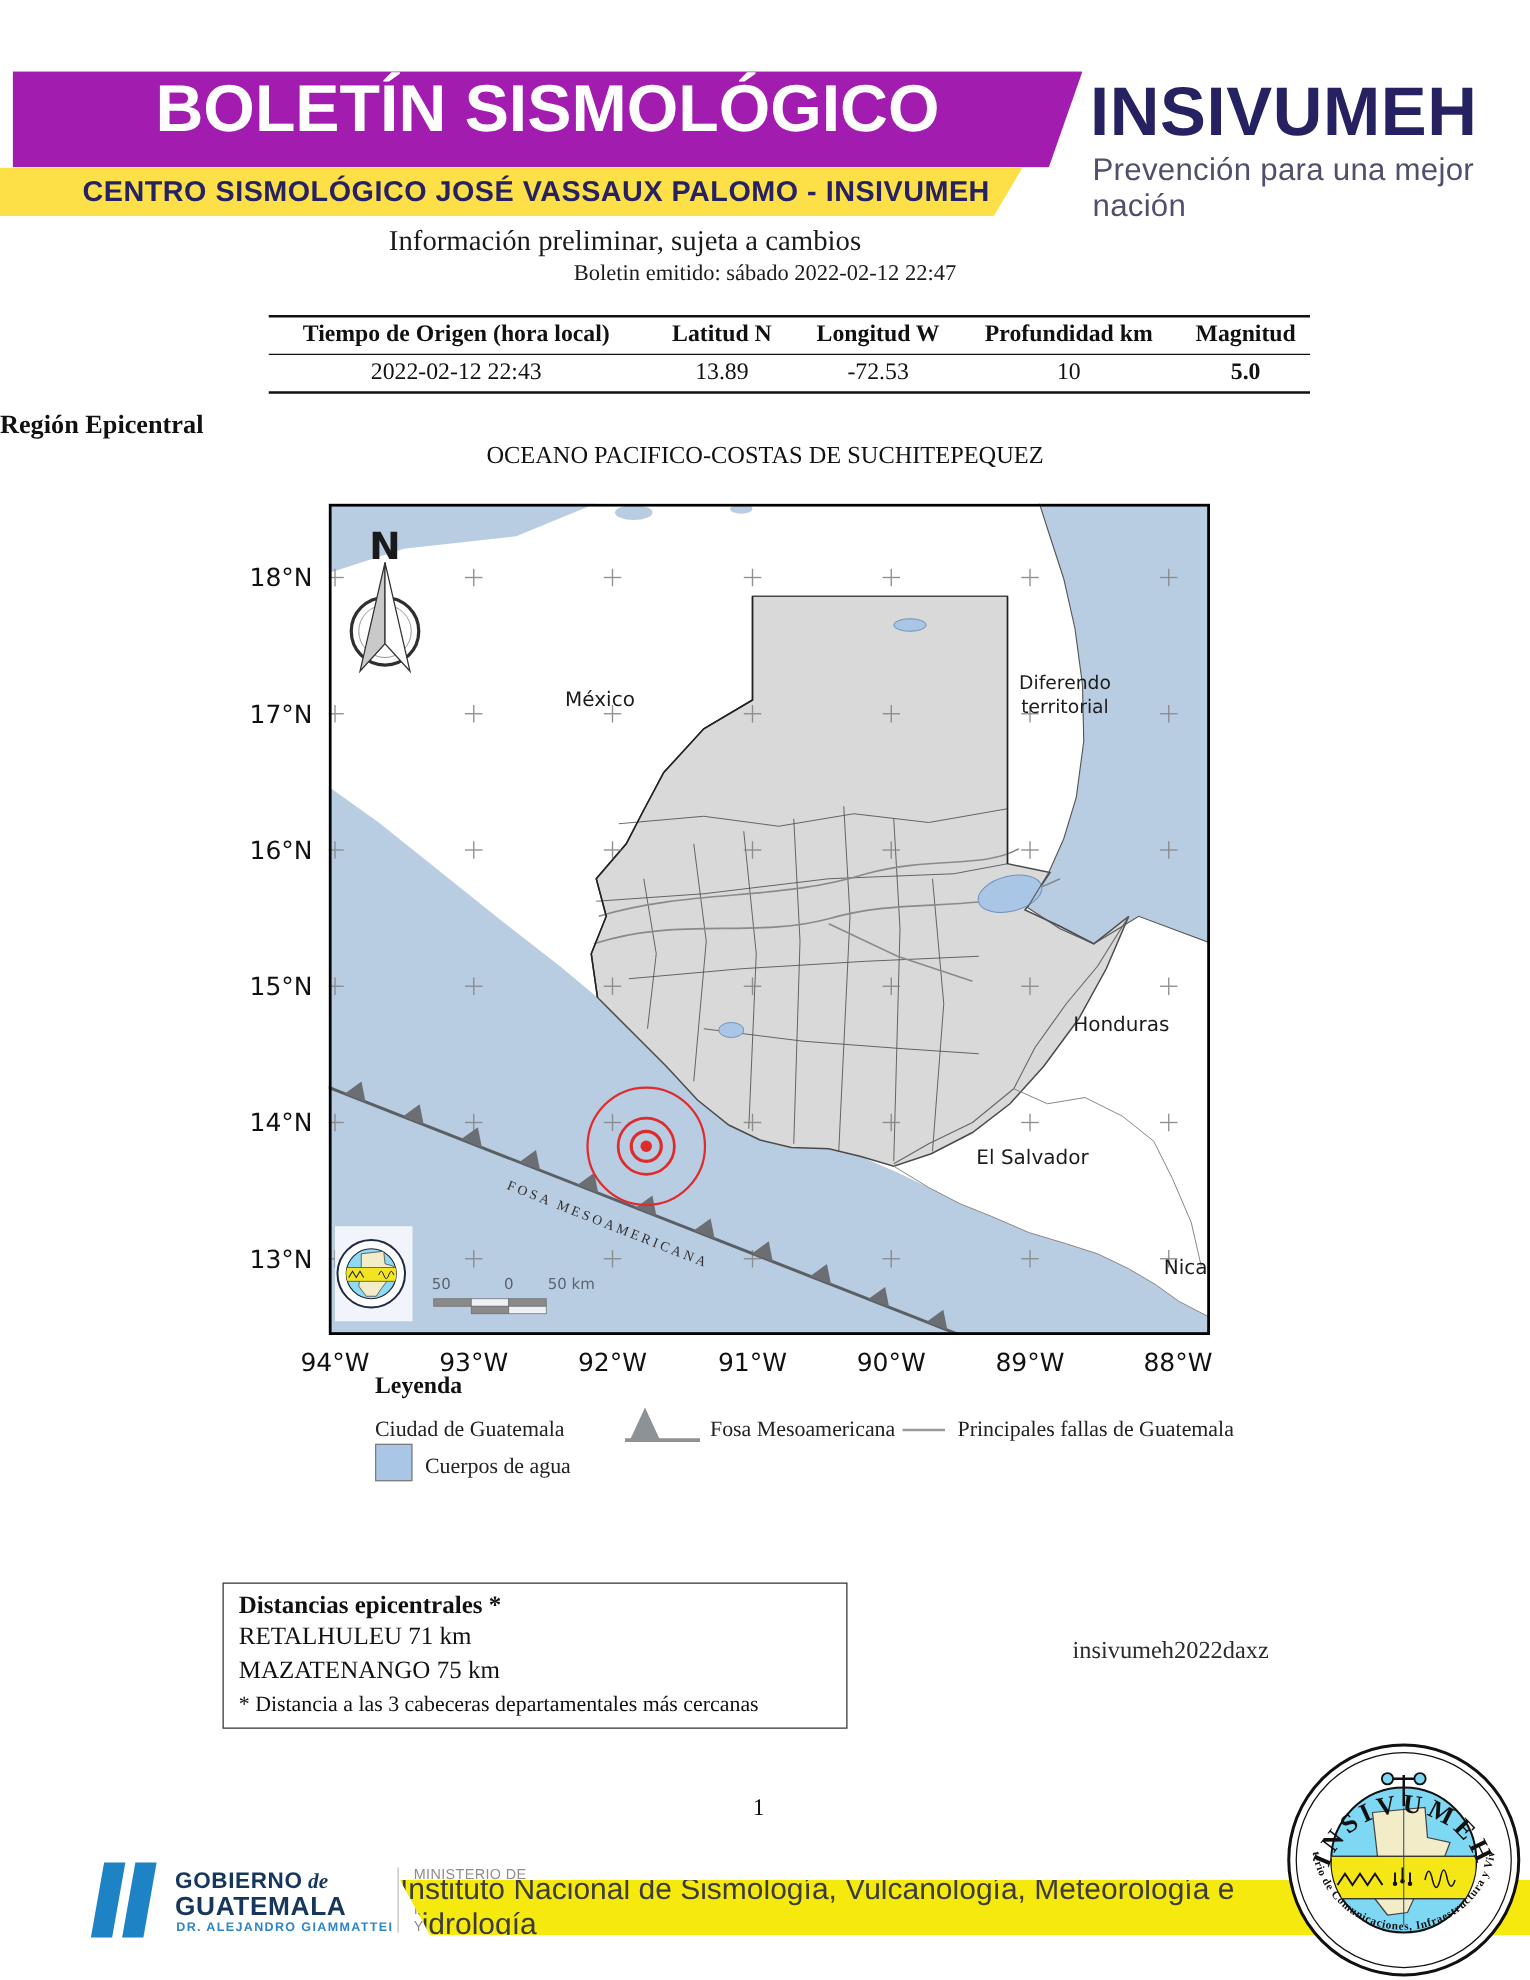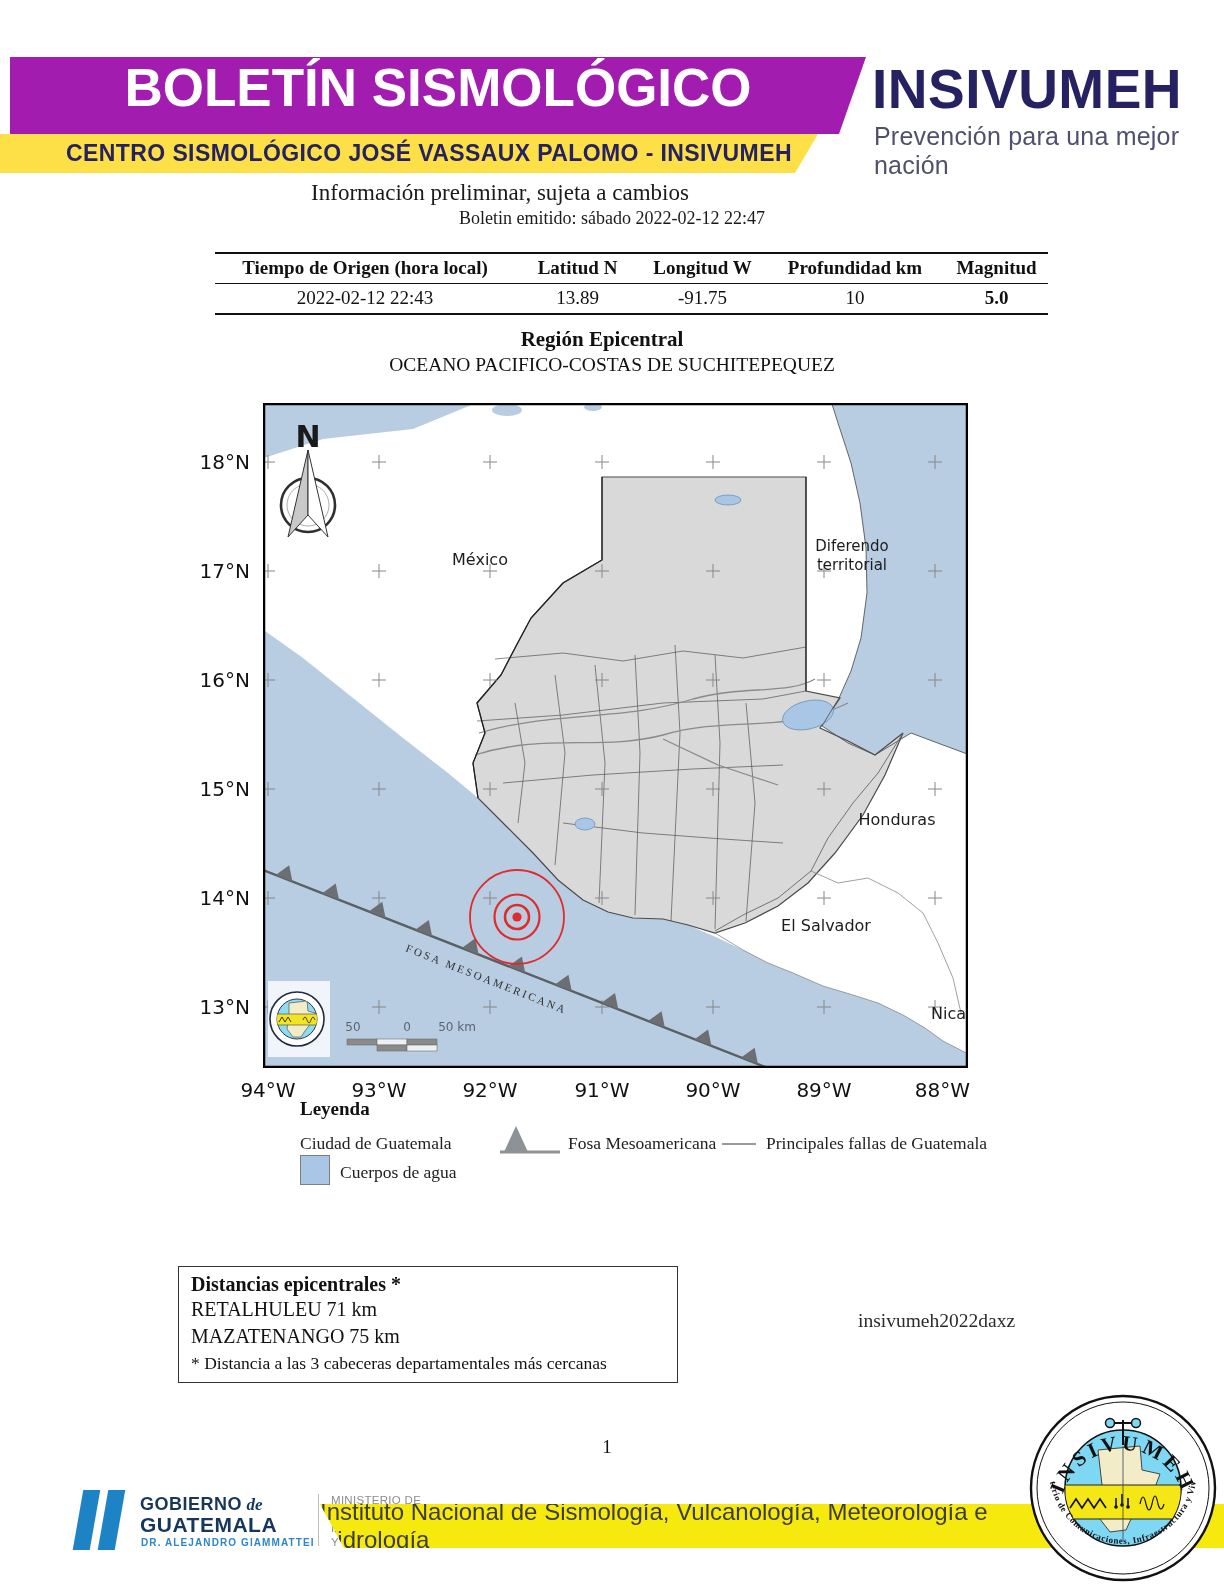--- a/index.html
+++ b/index.html
@@ -30,21 +30,21 @@
   
   .etable{left:215px;top:252px;width:833px;border-top:2px solid #111;border-bottom:2px solid #111;}
   .etable .row{display:flex;}
   .etable .hrow{border-bottom:1.5px solid #111;}
   .etable .cell{font-size:19px;text-align:center;padding:3px 0 4px 0;}
   .etable .hrow .cell{font-weight:700;}
   .c0{width:300px;} .c1{width:125px;} .c2{width:125px;} .c3{width:180px;} .c4{width:103px;}
   .bold{font-weight:700;}
 
   
-  .rtitle{left:0;top:327px;width:1180px;text-align:center;font-size:21px;font-weight:700;padding-left:12px;}
+  .rtitle{left:0;top:327px;width:1180px;font-size:21px;font-weight:700;}
   .rname{left:0;top:354px;width:1224px;text-align:center;font-size:19.5px;}
 
   
   .mapbox{left:263px;top:403px;width:705px;height:665px;}
   .axis{font-family:"DejaVu Sans","Liberation Sans",sans-serif;font-size:20px;color:#111;}
   .lat{width:55px;text-align:right;}
   .lon{width:70px;text-align:center;top:1078px;}
 
   
   .leg-title{left:300px;top:1098px;font-size:19px;font-weight:700;}
@@ -101,21 +101,21 @@
     <div class="row hrow">
       <div class="cell c0">Tiempo de Origen (hora local)</div>
       <div class="cell c1">Latitud N</div>
       <div class="cell c2">Longitud W</div>
       <div class="cell c3">Profundidad km</div>
       <div class="cell c4">Magnitud</div>
     </div>
     <div class="row">
       <div class="cell c0">2022-02-12 22:43</div>
       <div class="cell c1">13.89</div>
-      <div class="cell c2">-91.75</div>
+      <div class="cell c2">-72.53</div>
       <div class="cell c3">10</div>
       <div class="cell c4 bold">5.0</div>
     </div>
   </div>
 
   <div class="abs rtitle">Región Epicentral</div>
   <div class="abs rname">OCEANO PACIFICO-COSTAS DE SUCHITEPEQUEZ</div>
 
   <div class="abs mapbox">
     <svg width="705" height="665" viewBox="0 0 705 665">

